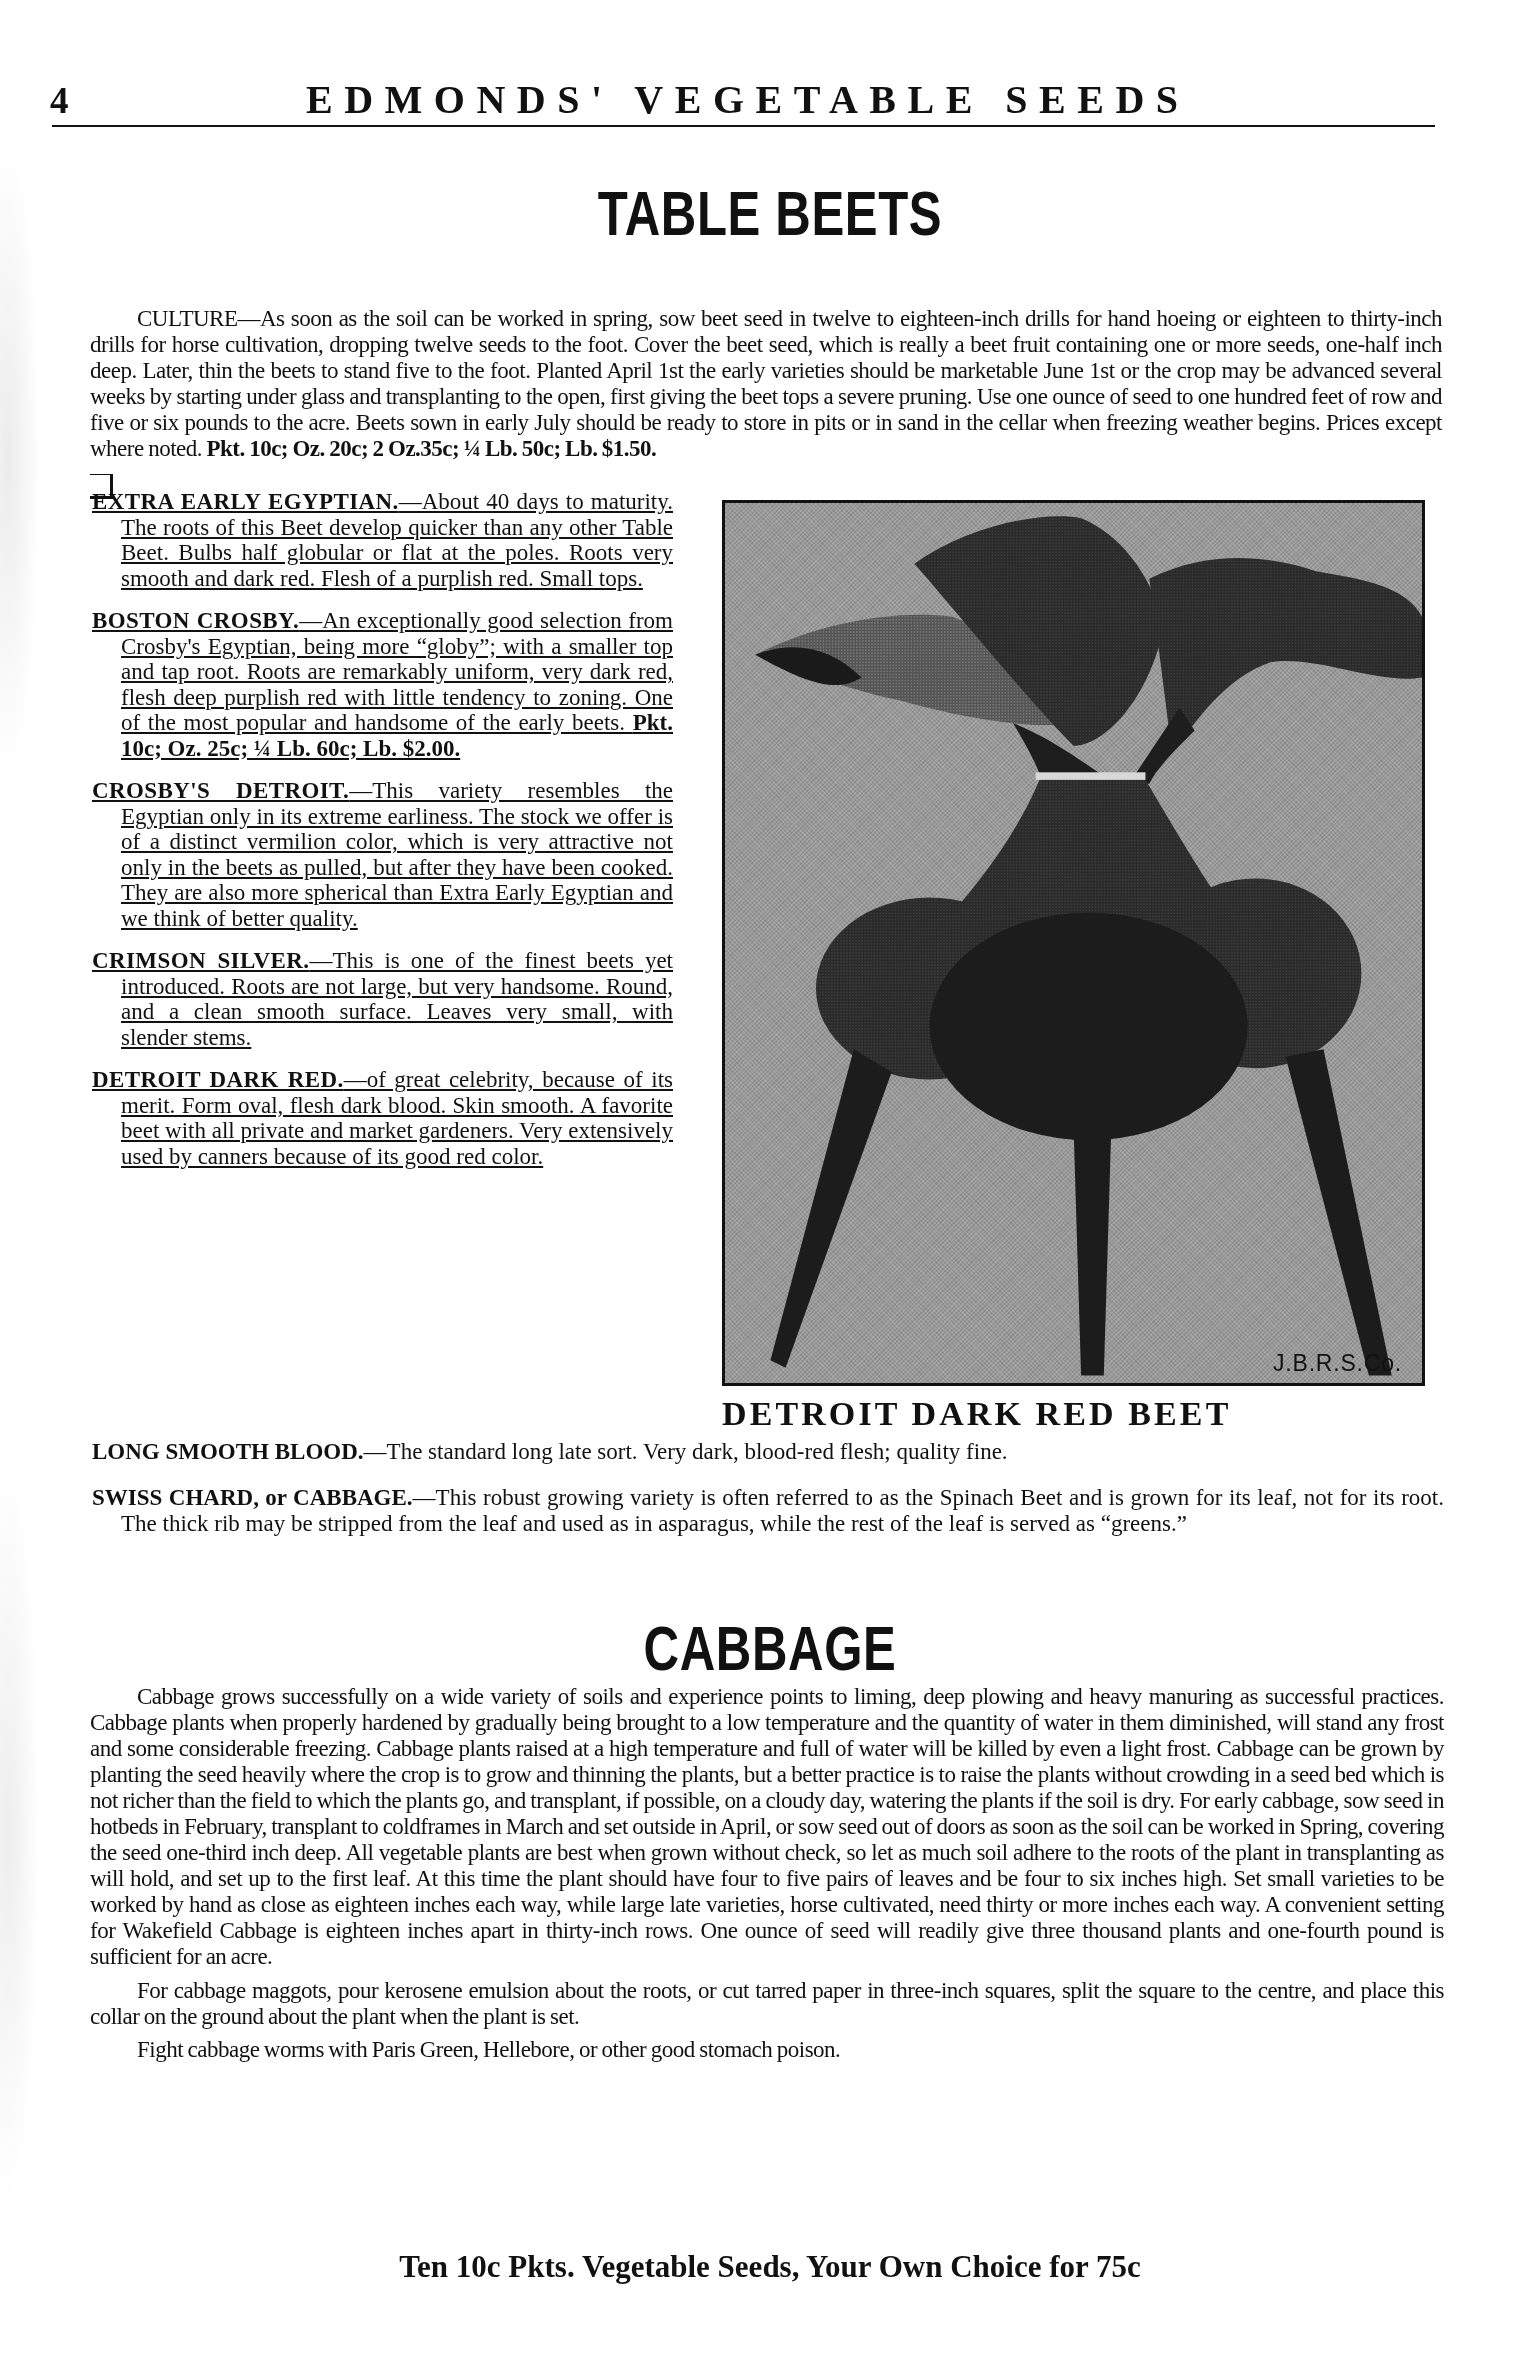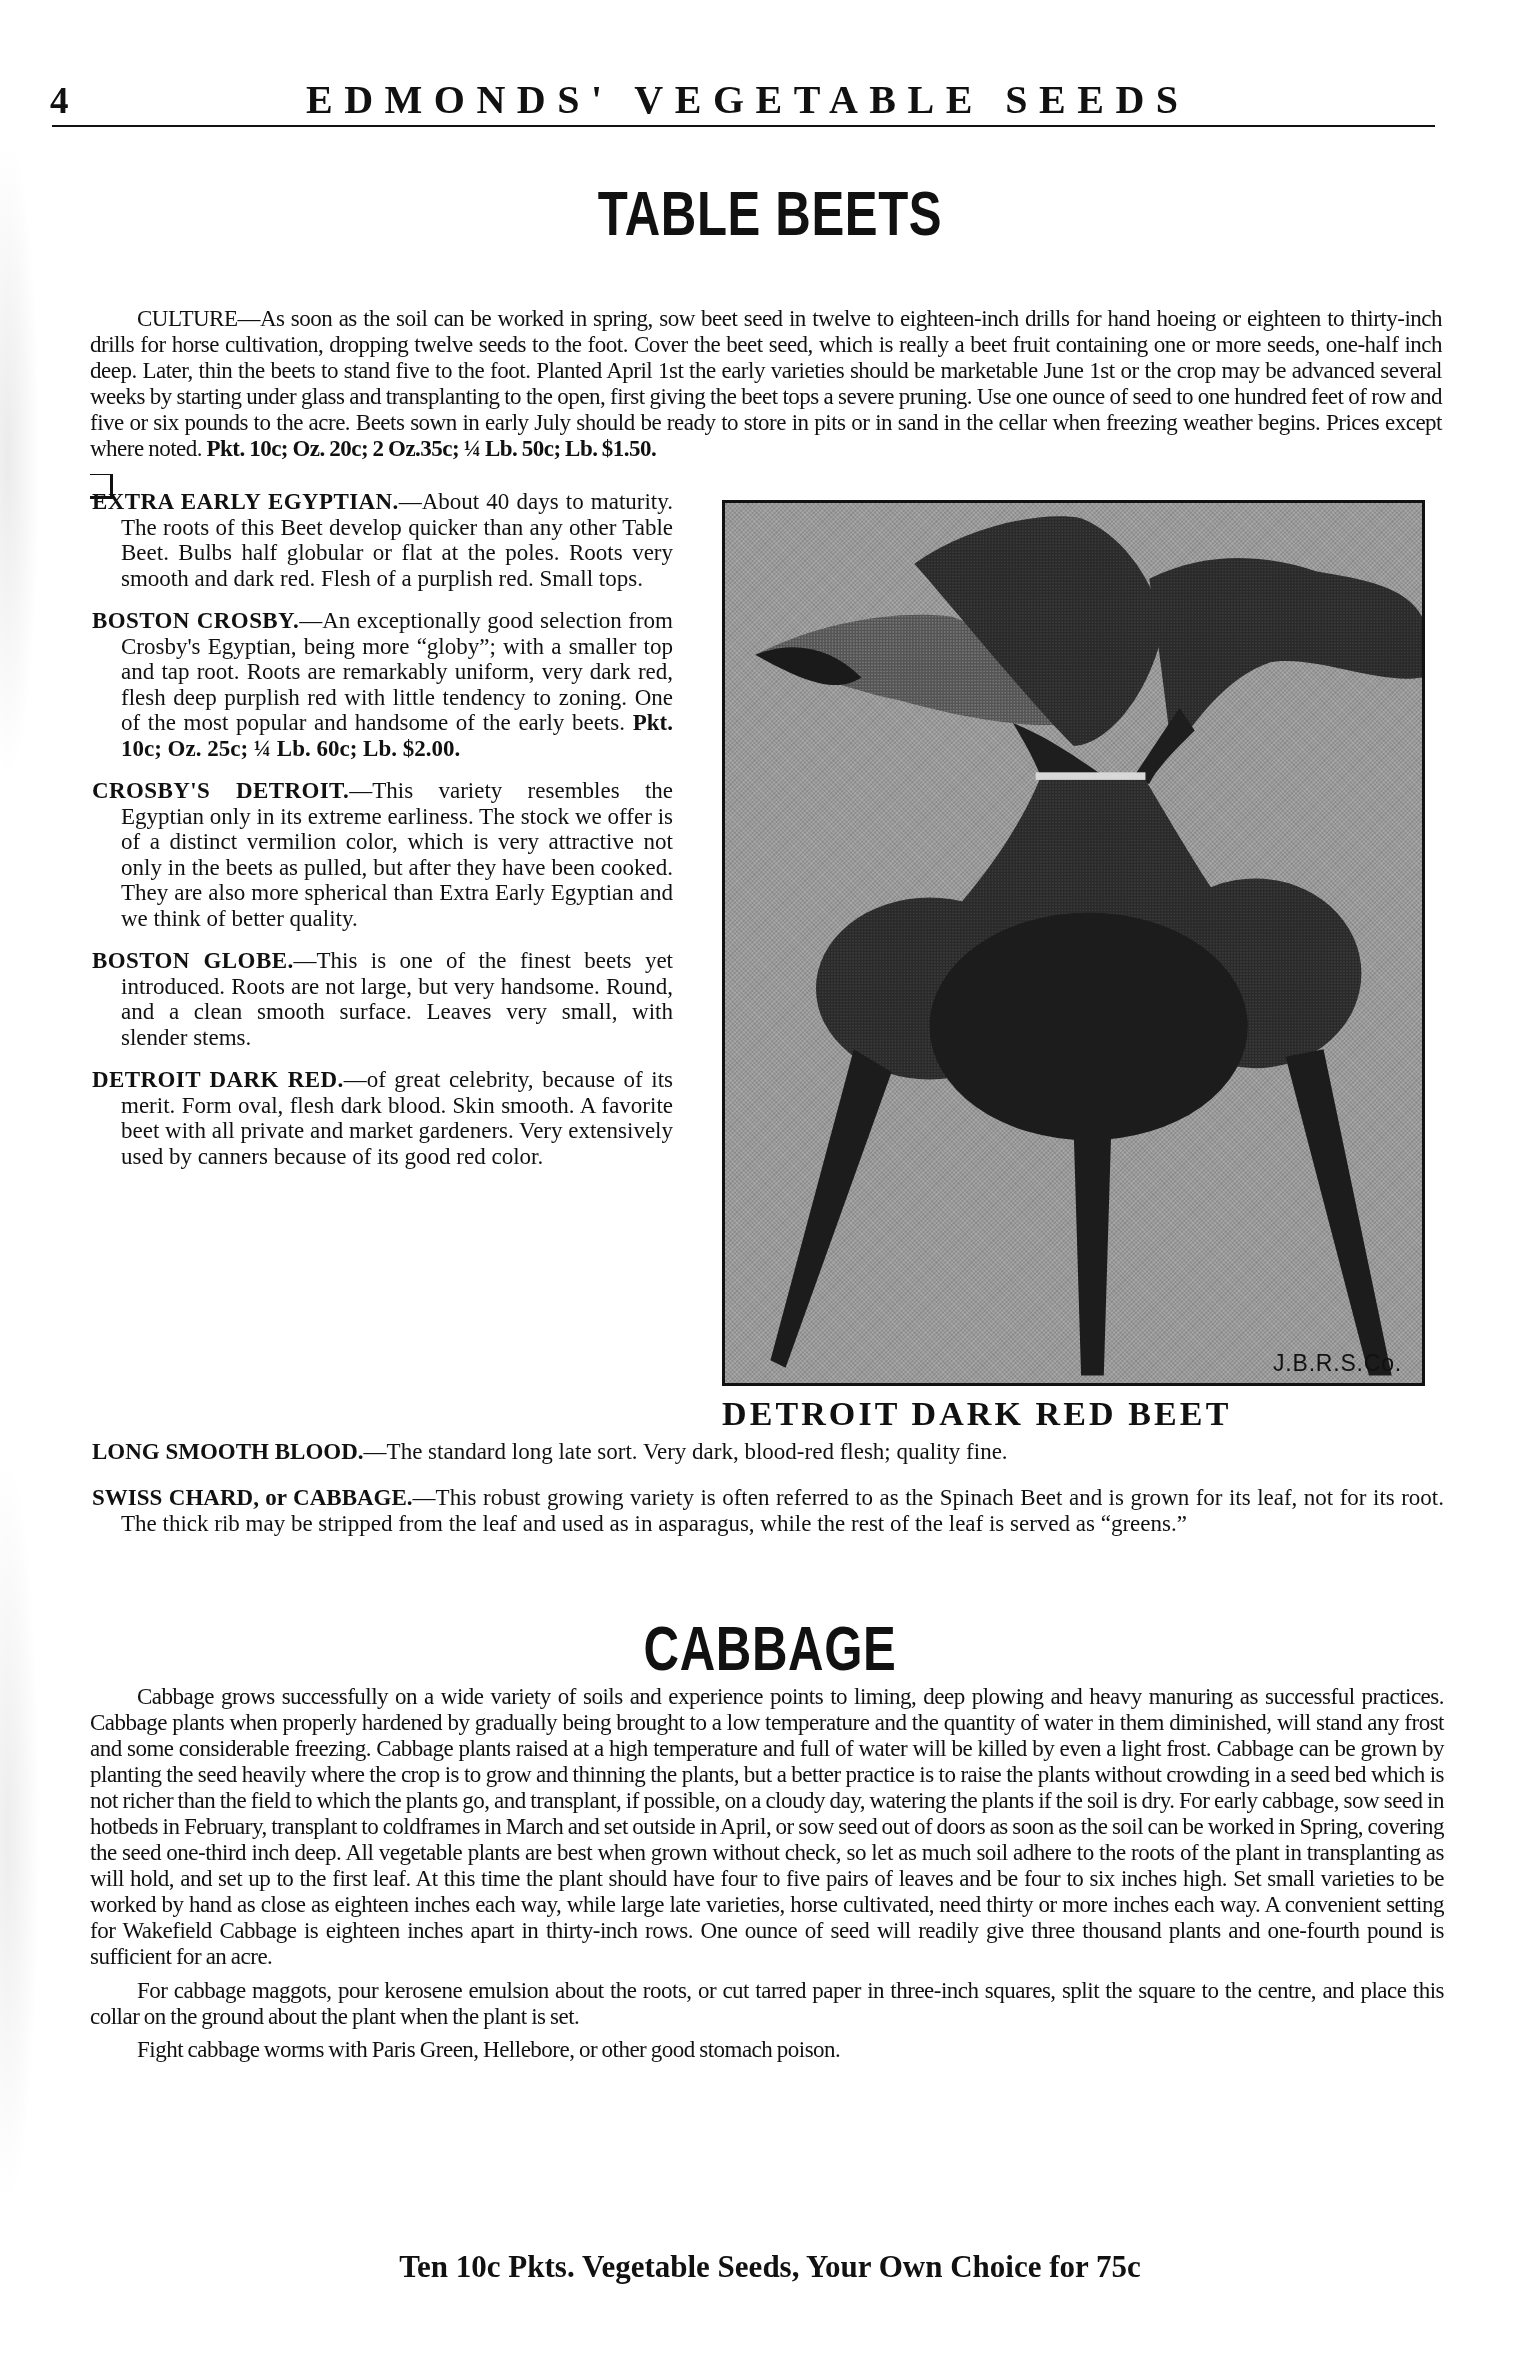--- a/index.html
+++ b/index.html
@@ -35,21 +35,21 @@
     font-size: 23px; line-height: 26px; text-align: justify;
   }
   .para.condensed { letter-spacing: -0.5px; word-spacing: -0.8px; }
   .indent { text-indent: 47px; }
 
   .culture { left: 90px; top: 267px; width: 1352px; margin-top: 39px; }
   .bold { font-weight: bold; }
 
   .left-col { left: 92px; top: 489px; width: 581px; }
   .entry { font-size: 23px; line-height: 25.5px; text-align: justify; margin-bottom: 17px;
-           padding-left: 29px; text-indent: -29px; }
+           padding-left: 29px; text-indent: -29px; text-decoration: underline; }
   .entry .name { font-weight: bold; letter-spacing: 0.4px; }
   .entry .price { font-weight: bold; }
 
   .drop-cap-mark { left: 90px; top: 474px; width: 20px; height: 21.4px;
     border-right: 3.8px solid #111; border-bottom: 3.8px solid #111; border-top: 1.5px solid #111; }
 
   .photo-frame {
     left: 722px; top: 500px; width: 703px; height: 886px;
     border: 3.1px solid #111; box-sizing: border-box; overflow: hidden;
     background: #9a9a9a;
@@ -95,21 +95,21 @@
   <div class="entry">
     <span class="name">EXTRA EARLY EGYPTIAN.</span><span>—About 40 days to maturity. The roots of this Beet develop quicker than any other Table Beet. Bulbs half globular or flat at the poles. Roots very smooth and dark red.  Flesh of a purplish red.  Small tops.</span>
   </div>
   <div class="entry">
     <span class="name">BOSTON CROSBY.</span><span>—An exceptionally good selection from Crosby's Egyptian, being more “globy”; with a smaller top and tap root.  Roots are remarkably uniform, very dark red, flesh deep purplish red with little tendency to zoning.  One of the most popular and handsome of the early beets.  </span><span class="price">Pkt. 10c; Oz. 25c; ¼ Lb. 60c; Lb. $2.00.</span>
   </div>
   <div class="entry">
     <span class="name">CROSBY'S DETROIT.</span><span>—This variety resembles the Egyptian only in its extreme earliness.  The stock we offer is of a distinct vermilion color, which is very attractive not only in the beets as pulled, but after they have been cooked.  They are also more spherical than Extra Early Egyptian and we think of better quality.</span>
   </div>
   <div class="entry">
-    <span class="name">BOSTON GLOBE.</span><span>—This is one of the finest beets yet introduced.  Roots are not large, but very handsome.  Round, and a clean smooth surface.  Leaves very small, with slender stems.</span>
+    <span class="name">CRIMSON SILVER.</span><span>—This is one of the finest beets yet introduced.  Roots are not large, but very handsome.  Round, and a clean smooth surface.  Leaves very small, with slender stems.</span>
   </div>
   <div class="entry">
     <span class="name">DETROIT DARK RED.</span><span>—of great celebrity, because of its merit.  Form oval, flesh dark blood.  Skin smooth.  A favorite beet with all private and market gardeners. Very extensively used by canners because of its good red color.</span>
   </div>
 </div>
 
 <div class="abs photo-frame">
   <svg viewBox="0 0 920 1160" preserveAspectRatio="none">
     <defs>
       <pattern id="ht" width="4" height="4" patternUnits="userSpaceOnUse">

